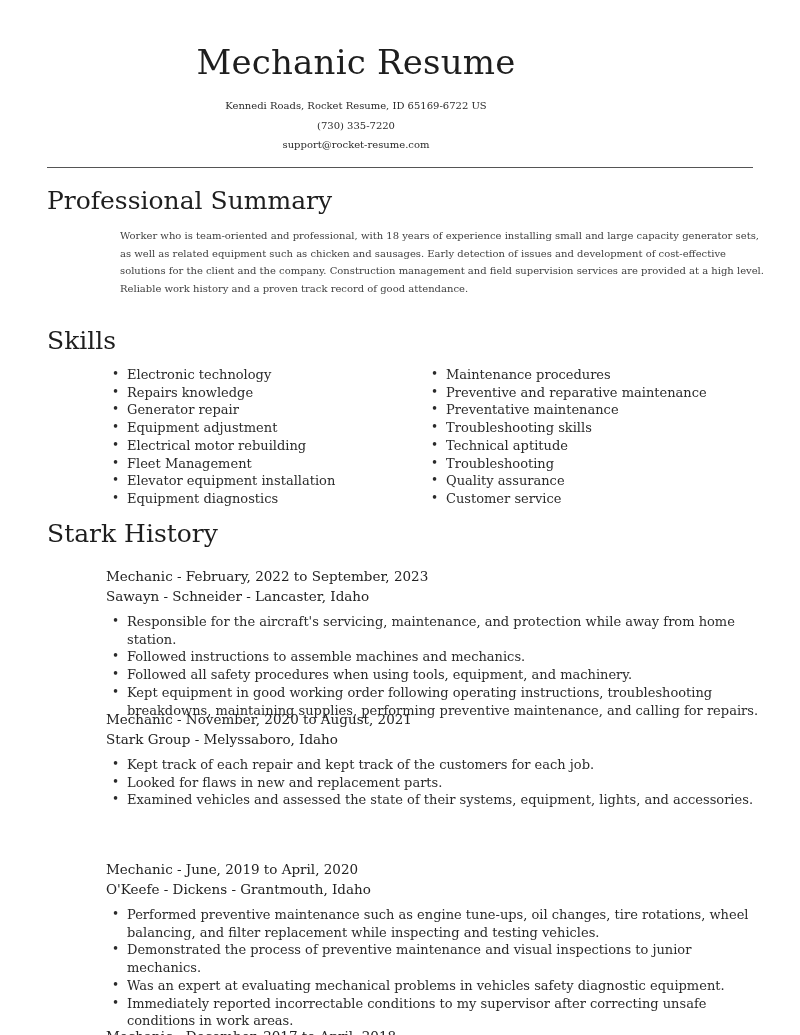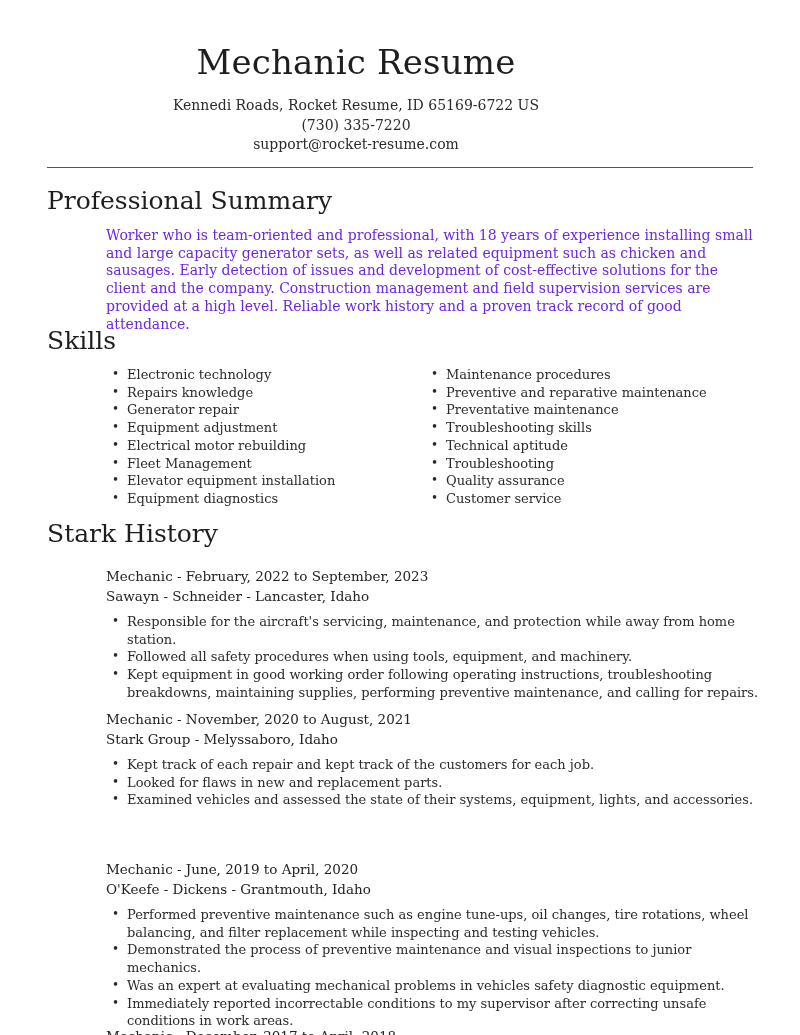--- a/index.html
+++ b/index.html
@@ -4,24 +4,24 @@
   <style>
     html, body { margin: 0; padding: 0; background: #ffffff; }
     body {
       width: 800px; height: 1035px; overflow: hidden; position: relative;
       font-family: "DejaVu Serif", "Liberation Serif", serif;
       color: #222222;
     }
     .page { position: absolute; left: 0; top: 0; width: 712px; }
     .header { text-align: center; padding-top: 40px; }
     .title { font-size: 34px; font-weight: normal; margin: 0; line-height: 44px; color: #1e1e1e; letter-spacing: 0.2px; }
-    .contact { margin-top: 12px; font-size: 14px; line-height: 19.5px; color: #2a2a2a; }
+    .contact { margin-top: 12px; font-size: 10px; line-height: 19.5px; color: #2a2a2a; }
     .rule { position: absolute; left: 47px; width: 706px; top: 167px; height: 0; border-top: 1.5px solid #555; }
     .section-title { position: absolute; left: 47px; font-size: 25px; font-weight: normal; margin: 0; color: #1e1e1e; }
-    .summary { position: absolute; left: 106px; width: 650px; top: 227px; font-size: 14px; line-height: 17.7px; color: #6d28d9; }
+    .summary { position: absolute; left: 120px; width: 650px; top: 227px; font-size: 10px; line-height: 17.7px; color: #404040; }
     ul { margin: 0; padding: 0; list-style: none; }
     li { position: relative; padding-left: 21px; font-size: 13px; line-height: 17.7px; color: #2a2a2a; }
     li::before { content: "\2022"; position: absolute; left: 6px; top: 0; font-size: 12px; }
     .skills-col { position: absolute; top: 366px; }
     .job { position: absolute; left: 106px; width: 660px; }
     .job-line { font-size: 13.5px; line-height: 19.5px; color: #222; }
     .job ul { margin-top: 7px; }
   </style>
 </head>
 <body>
@@ -64,20 +64,21 @@
     <li>Customer service</li>
   </ul>
 
   <h2 class="section-title" style="top:519px;">Stark History</h2>
 
   <div class="job" style="top:567px;">
     <div class="job-line">Mechanic - February, 2022 to September, 2023</div>
     <div class="job-line">Sawayn - Schneider - Lancaster, Idaho</div>
     <ul>
       <li>Responsible for the aircraft's servicing, maintenance, and protection while away from home station.</li>
+      <li>Followed instructions to assemble machines and mechanics.</li>
       <li>Followed all safety procedures when using tools, equipment, and machinery.</li>
       <li>Kept equipment in good working order following operating instructions, troubleshooting breakdowns, maintaining supplies, performing preventive maintenance, and calling for repairs.</li>
     </ul>
   </div>
 
   <div class="job" style="top:710px;">
     <div class="job-line">Mechanic - November, 2020 to August, 2021</div>
     <div class="job-line">Stark Group - Melyssaboro, Idaho</div>
     <ul>
       <li>Kept track of each repair and kept track of the customers for each job.</li>

